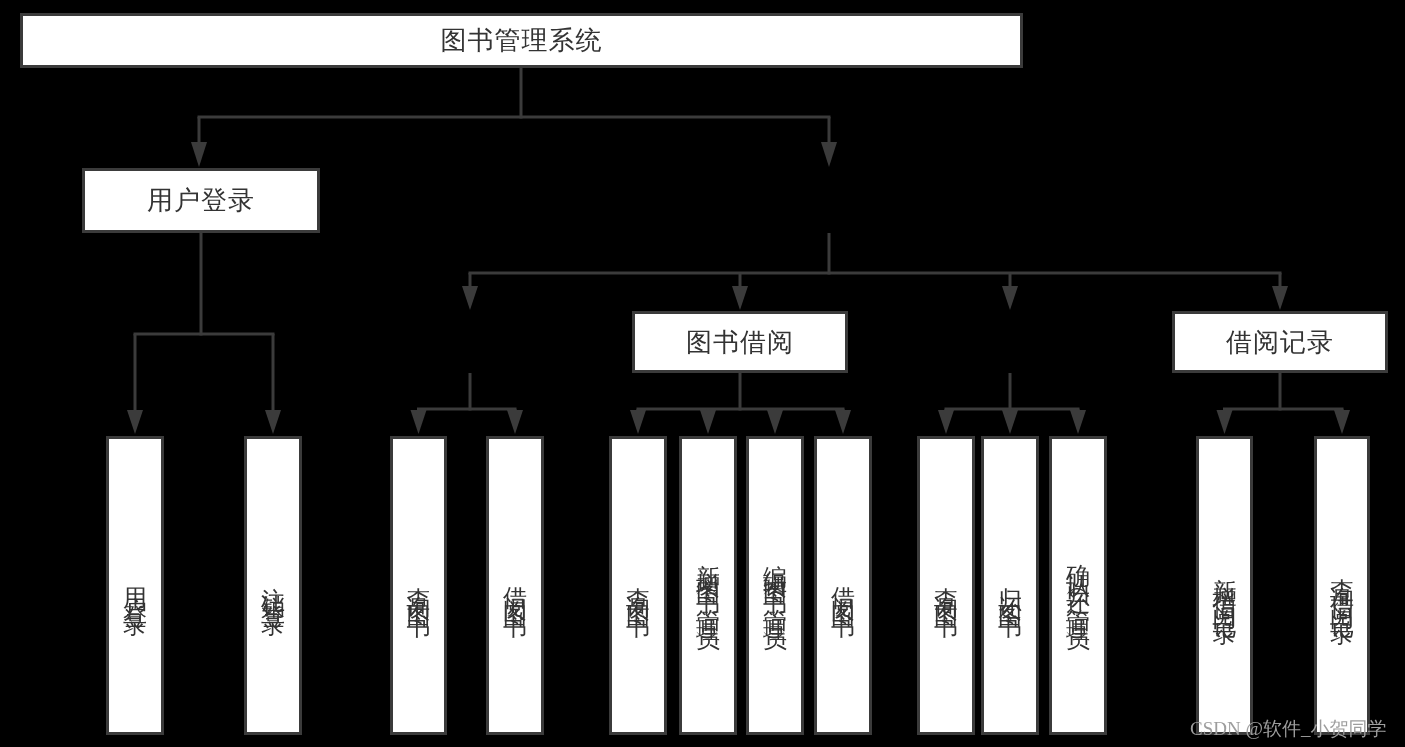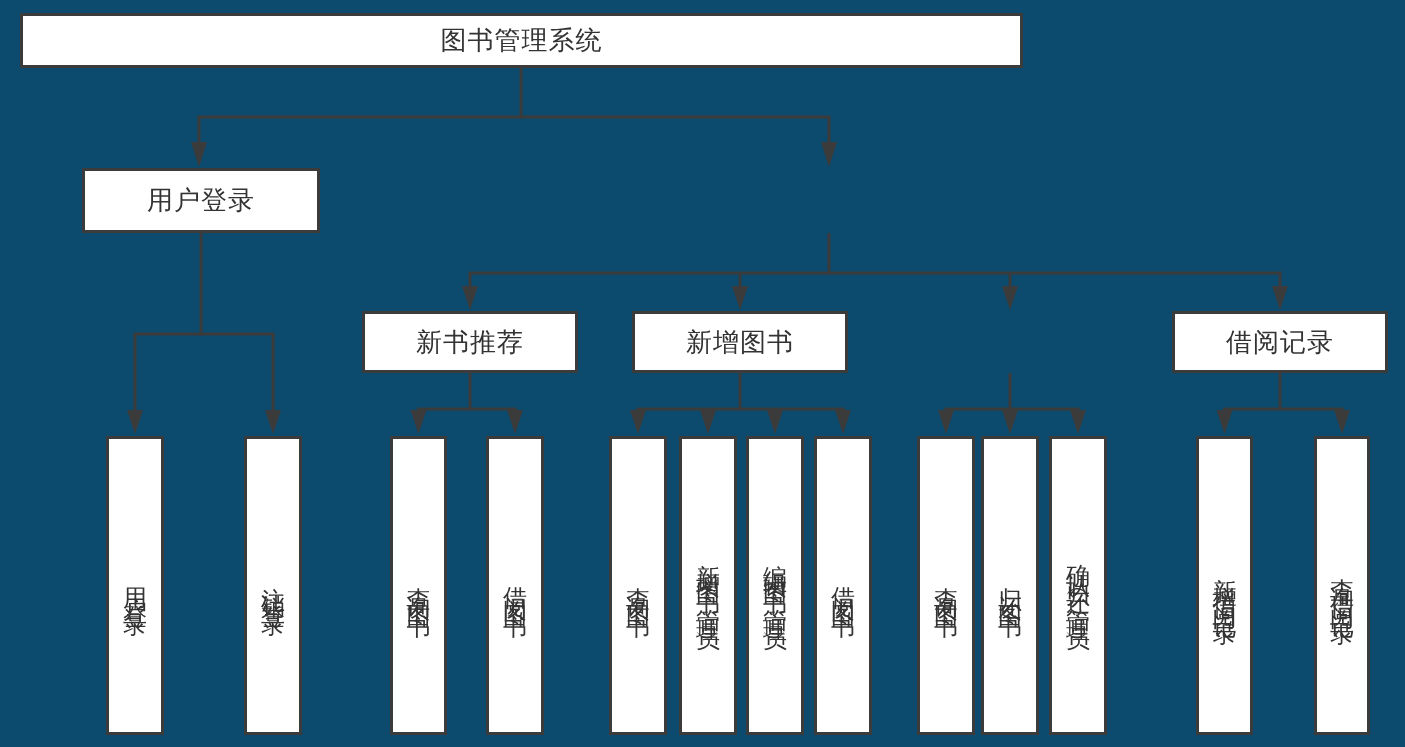--- a/index.html
+++ b/index.html
@@ -4,21 +4,21 @@
 <style>
   html, body {
     margin: 0;
     padding: 0;
     background: #ffffff;
   }
   #canvas {
     position: relative;
     width: 1405px;
     height: 747px;
-    background: #0c4a6e;
+    background: #000000;
     overflow: hidden;
     font-family: Liberation Serif, serif;
   }
   #connectors {
     position: absolute;
     left: 0;
     top: 0;
     z-index: 1;
   }
   #connectors line {
@@ -131,25 +131,22 @@
   </svg>
 
   <div class="node h" style="left:20px;top:13px;width:1003px;height:55px">
     <span>图书管理系统</span>
   </div>
 
   <div class="node h" style="left:82px;top:168px;width:238px;height:65px">
     <span>用户登录</span>
   </div>
 
-  <div class="node h" style="left:362px;top:311px;width:216px;height:62px">
-    <span>新书推荐</span>
-  </div>
   <div class="node h" style="left:632px;top:311px;width:216px;height:62px">
-    <span>新增图书</span>
+    <span>图书借阅</span>
   </div>
   <div class="node h" style="left:1172px;top:311px;width:216px;height:62px">
     <span>借阅记录</span>
   </div>
 
   <div class="node v" style="left:106px;top:436px;width:58px;height:299px">
     <span>用户登录</span>
   </div>
   <div class="node v" style="left:244px;top:436px;width:58px;height:299px">
     <span>注销登录</span>
@@ -185,13 +182,14 @@
     <span>确认归还（管理员）</span>
   </div>
 
   <div class="node v" style="left:1196px;top:436px;width:57px;height:299px">
     <span>新增借阅记录</span>
   </div>
   <div class="node v" style="left:1314px;top:436px;width:56px;height:299px">
     <span>查询借阅记录</span>
   </div>
 
+  <div id="watermark">CSDN @软件_小贺同学</div>
 </div>
 
 </body></html>

